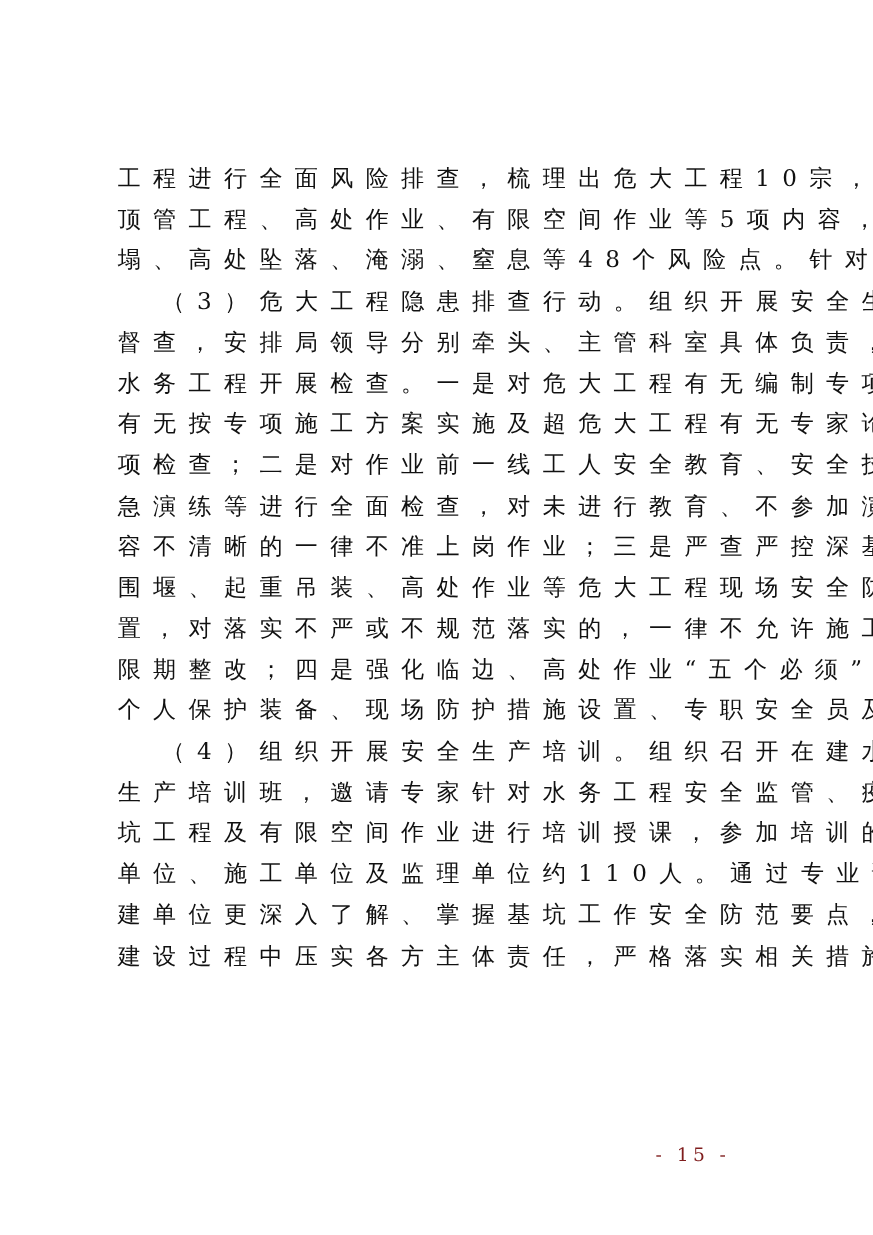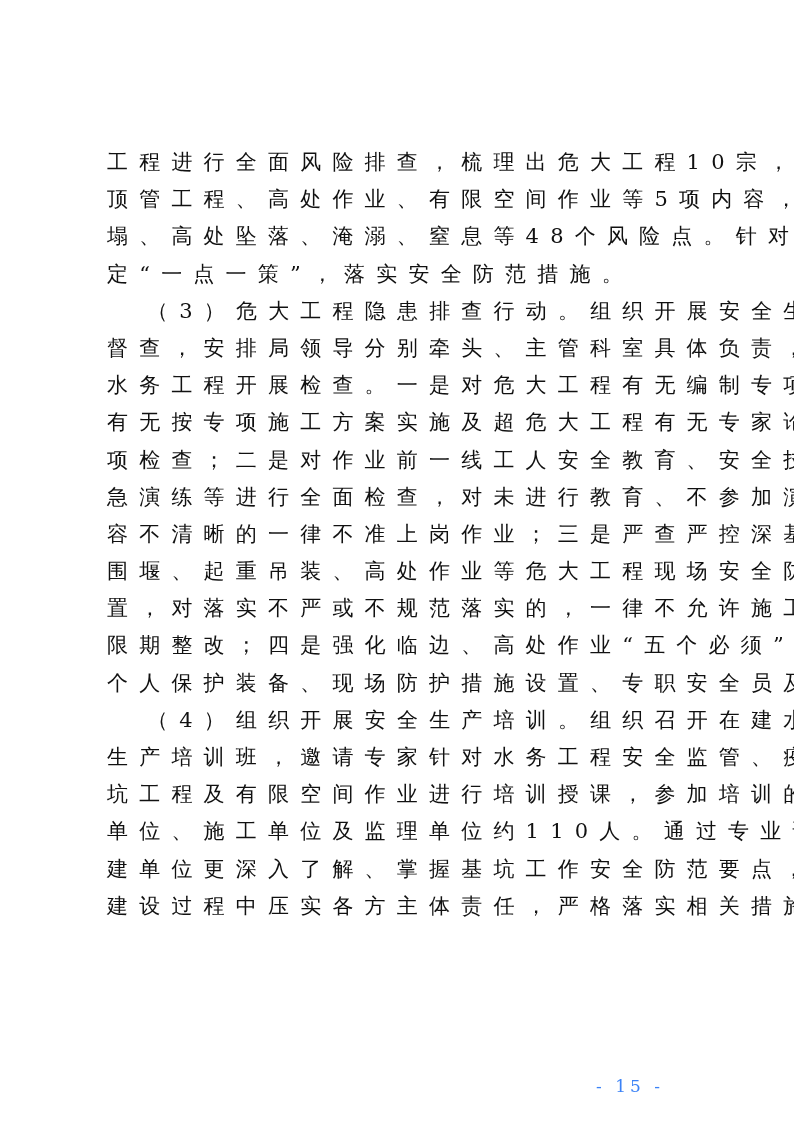--- a/index.html
+++ b/index.html
@@ -14,36 +14,35 @@
     }
     .line {
       height: 37.2px; line-height: 37.2px;
       font-size: 21px;
       letter-spacing: 11.2px;
       white-space: nowrap;
       overflow: visible;
     }
     .line.indent { padding-left: 40px; }
     .page-number {
-      position: absolute; left: 596px; top: 1076px;
+      position: absolute; left: 596px; top: 1040px;
       font-family: "DejaVu Serif", "Liberation Serif", serif;
-      font-size: 17px; color: #3b82f6; letter-spacing: 4px; white-space: nowrap;
+      font-size: 17px; color: #7f1d1d; letter-spacing: 4px; white-space: nowrap;
     }
   </style>
 </head>
 <body>
 
 <div class="page">
   <div class="body-text">
 
     <div>
       <div class="line">工程进行全面风险排查，梳理出危大工程10宗，涉及深基坑、</div>
       <div class="line">顶管工程、高处作业、有限空间作业等5项内容，包含了基坑坍</div>
       <div class="line">塌、高处坠落、淹溺、窒息等48个风险点。针对排查风险点制</div>
-      <div class="line">定“一点一策”，落实安全防范措施。</div>
     </div>
 
     <div>
       <div class="line indent">（3）危大工程隐患排查行动。组织开展安全生产大检查大</div>
       <div class="line">督查，安排局领导分别牵头、主管科室具体负责，对全区在建</div>
       <div class="line">水务工程开展检查。一是对危大工程有无编制专项施工方案、</div>
       <div class="line">有无按专项施工方案实施及超危大工程有无专家论证等进行专</div>
       <div class="line">项检查；二是对作业前一线工人安全教育、安全技术交底、应</div>
       <div class="line">急演练等进行全面检查，对未进行教育、不参加演练、交底内</div>
       <div class="line">容不清晰的一律不准上岗作业；三是严查严控深基坑、顶管、</div>

